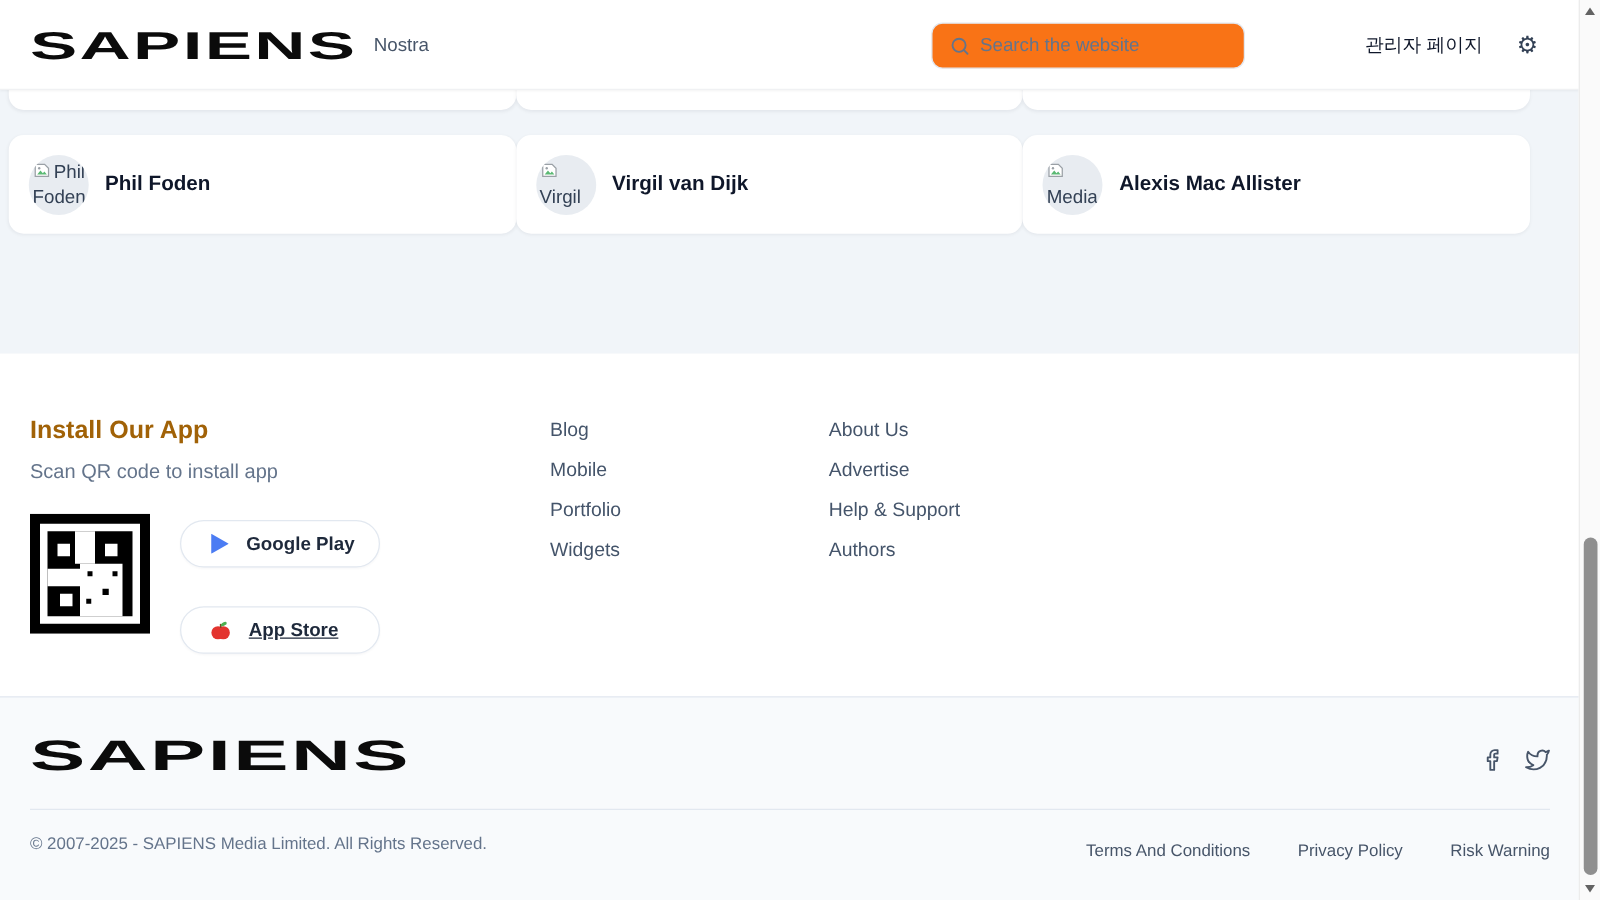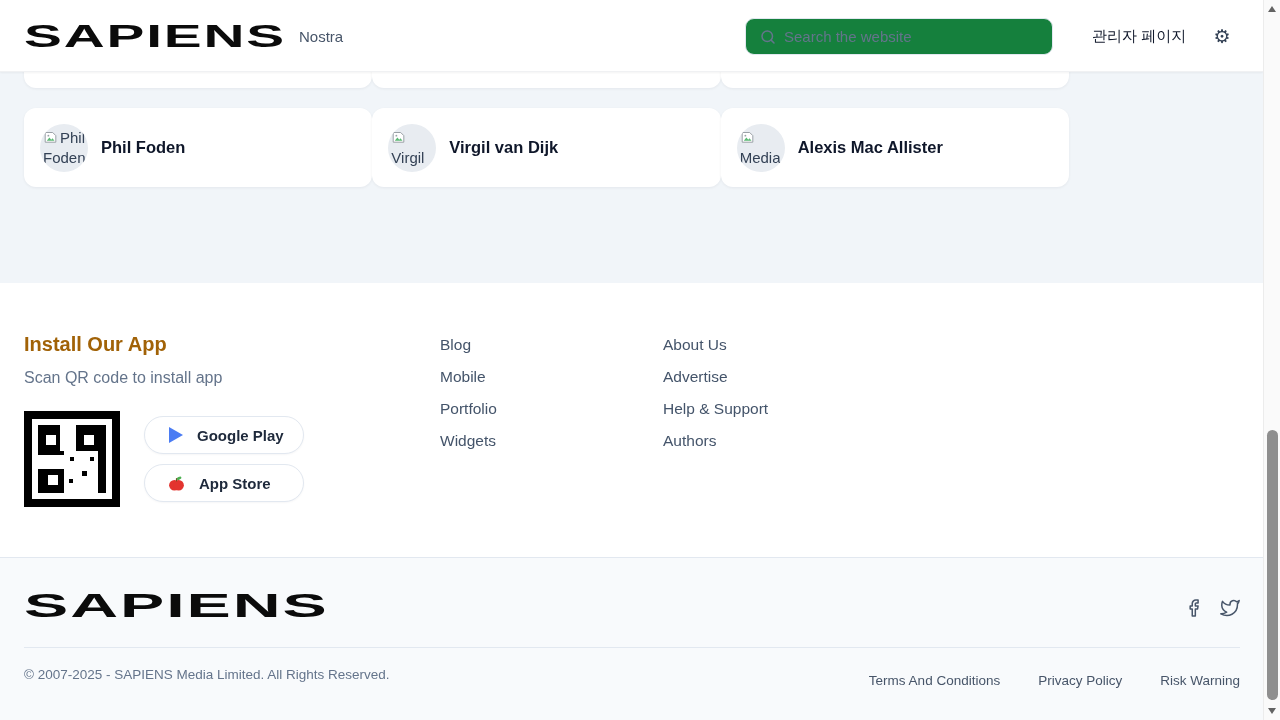--- a/index.html
+++ b/index.html
@@ -8,37 +8,37 @@
 
   .abs { position:absolute; }
 
   
   #navbar { position:absolute; left:0; top:0; width:1263px; height:72px; background:#fff;
     z-index:20; box-shadow:0 1px 2px rgba(0,0,0,.05); border-bottom:1px solid #f0f1f3; }
   .logo-text { display:inline-block; font-weight:700; color:#0b0b0b;
     letter-spacing:1px; transform-origin:left center; white-space:nowrap; }
   #nav-logo { left:24px; top:19px; font-size:31px; transform:scaleX(1.83); }
   #nav-sitename { left:299px; top:28px; font-size:15px; color:#475569; }
-  #search-box { left:745px; top:18px; width:308px; height:37px; background:#15803d;
+  #search-box { left:745px; top:18px; width:251px; height:37px; background:#f97316;
     border:1px solid #e2e8f0; border-radius:9px; }
   #search-box svg { position:absolute; left:13px; top:9px; }
   #search-input { position:absolute; left:38px; top:1px; width:270px; height:33px;
     border:none; outline:none; background:transparent; font-size:15px; color:#0f172a;
     font-family:inherit; }
   #search-input::placeholder { color:#64748b; opacity:1; }
   #admin-link { left:1092px; top:27px; font-size:15px; font-weight:500; color:#0f172a;
     text-decoration:none; white-space:nowrap; }
   #gear-btn { left:1210px; top:24px; width:24px; height:24px; border:none;
     background:transparent; cursor:pointer; color:#334155; font-size:19px;
     font-family:"DejaVu Sans",sans-serif; line-height:24px; }
 
   
   #cards-section { position:absolute; left:0; top:72px; width:1263px; height:211px;
     background:#f1f5f9; }
-  .card-row { position:absolute; left:24px; width:1045px; display:flex; }
+  .card-row { position:absolute; left:7px; width:1217px; display:flex; }
   #row-partial { top:-24px; }
   #row-partial .card { height:40px; }
   #row-main { top:36px; }
   #row-main .card { height:79px; }
   .card { flex:1 1 0; background:#fff; border-radius:12px;
     box-shadow:0 1px 3px rgba(15,23,42,.06); display:flex; align-items:center;
     padding-left:16px; cursor:pointer; }
   .avatar { width:48px; height:48px; border-radius:50%; background:#e8ecf1;
     overflow:hidden; flex:0 0 48px; font-size:15px; line-height:18px; color:#334155;
     padding:5px 0 0 3px; }
@@ -49,21 +49,21 @@
   #footer-white { position:absolute; left:0; top:283px; width:1263px; height:274px;
     background:#fff; }
   #install-title { left:24px; top:50px; font-size:20px; font-weight:700; color:#a16207; }
   #install-sub { left:24px; top:86px; font-size:16px; color:#64748b; }
   #qr { left:24px; top:128px; }
   .store-btn { position:absolute; left:144px; width:160px; height:38px; background:#fff;
     border:1px solid #e2e8f0; border-radius:19px; cursor:pointer; display:flex;
     align-items:center; padding-left:23px; gap:14px; font-family:inherit;
     font-size:15px; font-weight:600; color:#1e293b; box-shadow:0 1px 2px rgba(15,23,42,.04); }
   #btn-gplay { top:133px; }
-  #btn-astore { top:181px; }
+  #btn-astore { top:202px;text-decoration:underline; }
   .flink { position:absolute; font-size:15.5px; color:#44546a; text-decoration:none;
     cursor:pointer; }
   .col1 { left:440px; } .col2 { left:663px; }
   .r0 { top:53px; } .r1 { top:85px; } .r2 { top:117px; } .r3 { top:149px; }
 
   
   #footer-bottom { position:absolute; left:0; top:557px; width:1263px; height:163px;
     background:#f8fafc; border-top:1px solid #e2e8f0; }
   #bottom-logo { left:24px; top:28px; font-size:34px; transform:scaleX(1.95); }
   .social { position:absolute; top:39px; width:24px; height:24px; background:transparent;

